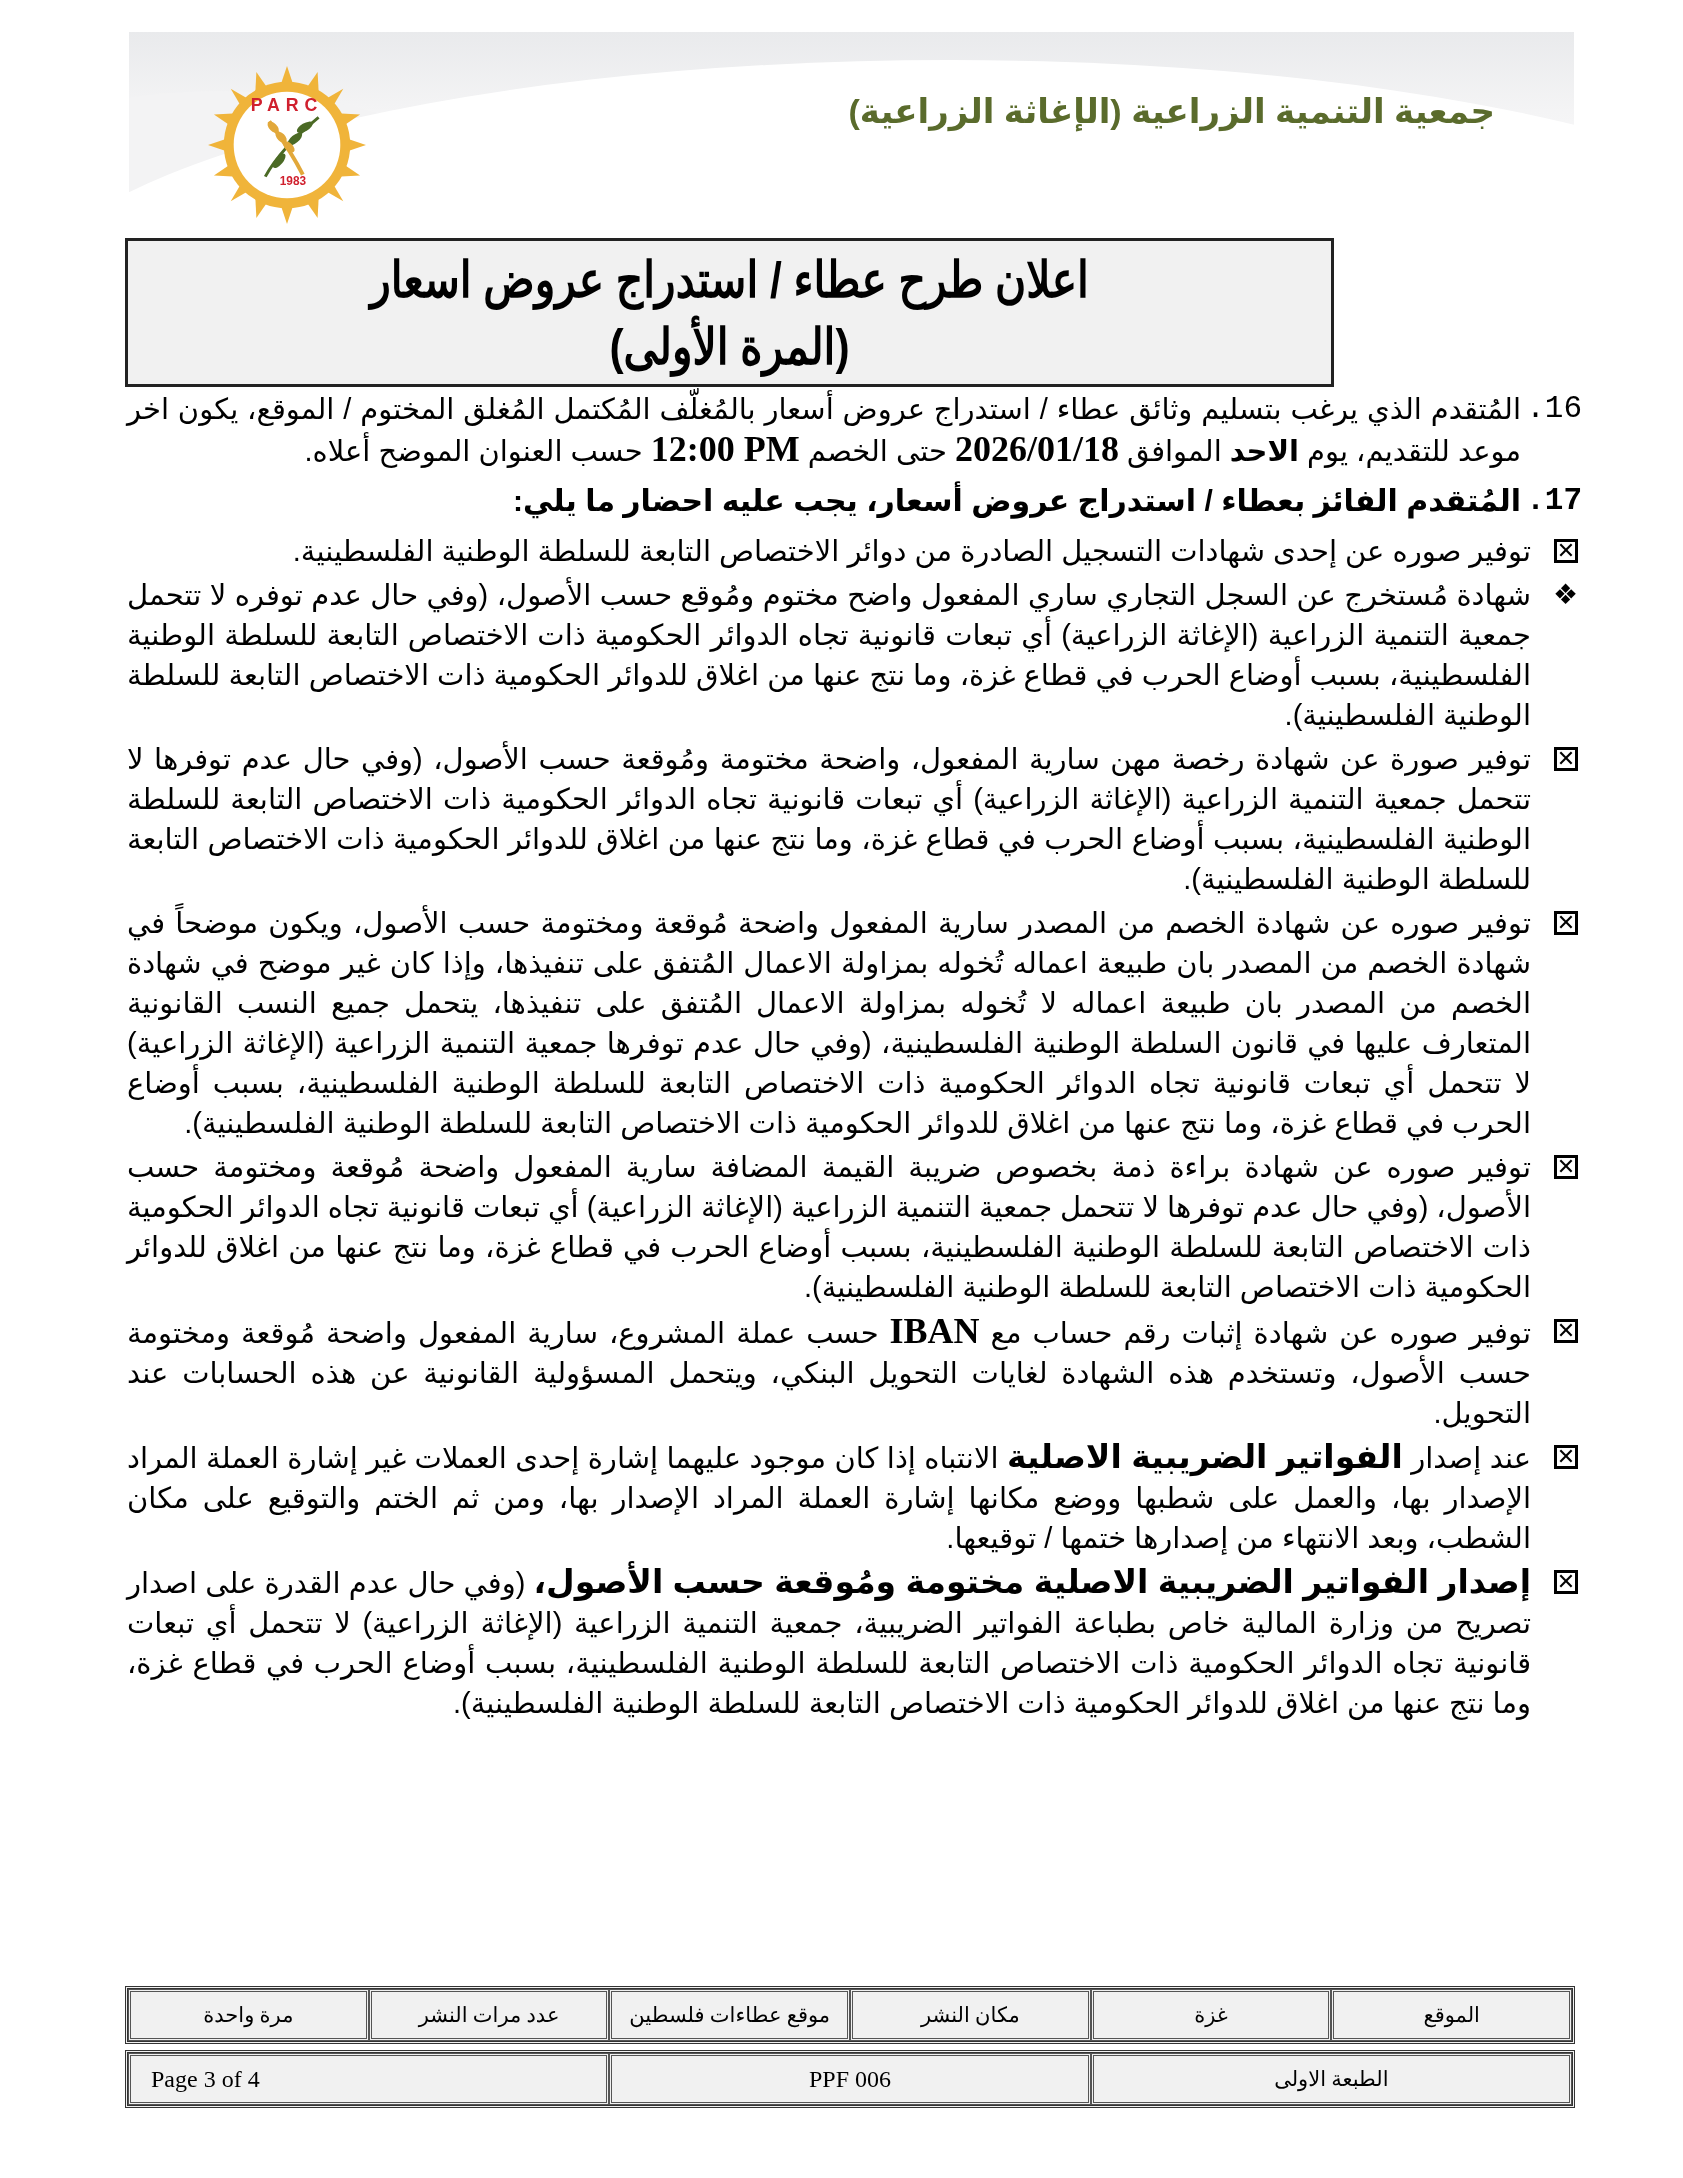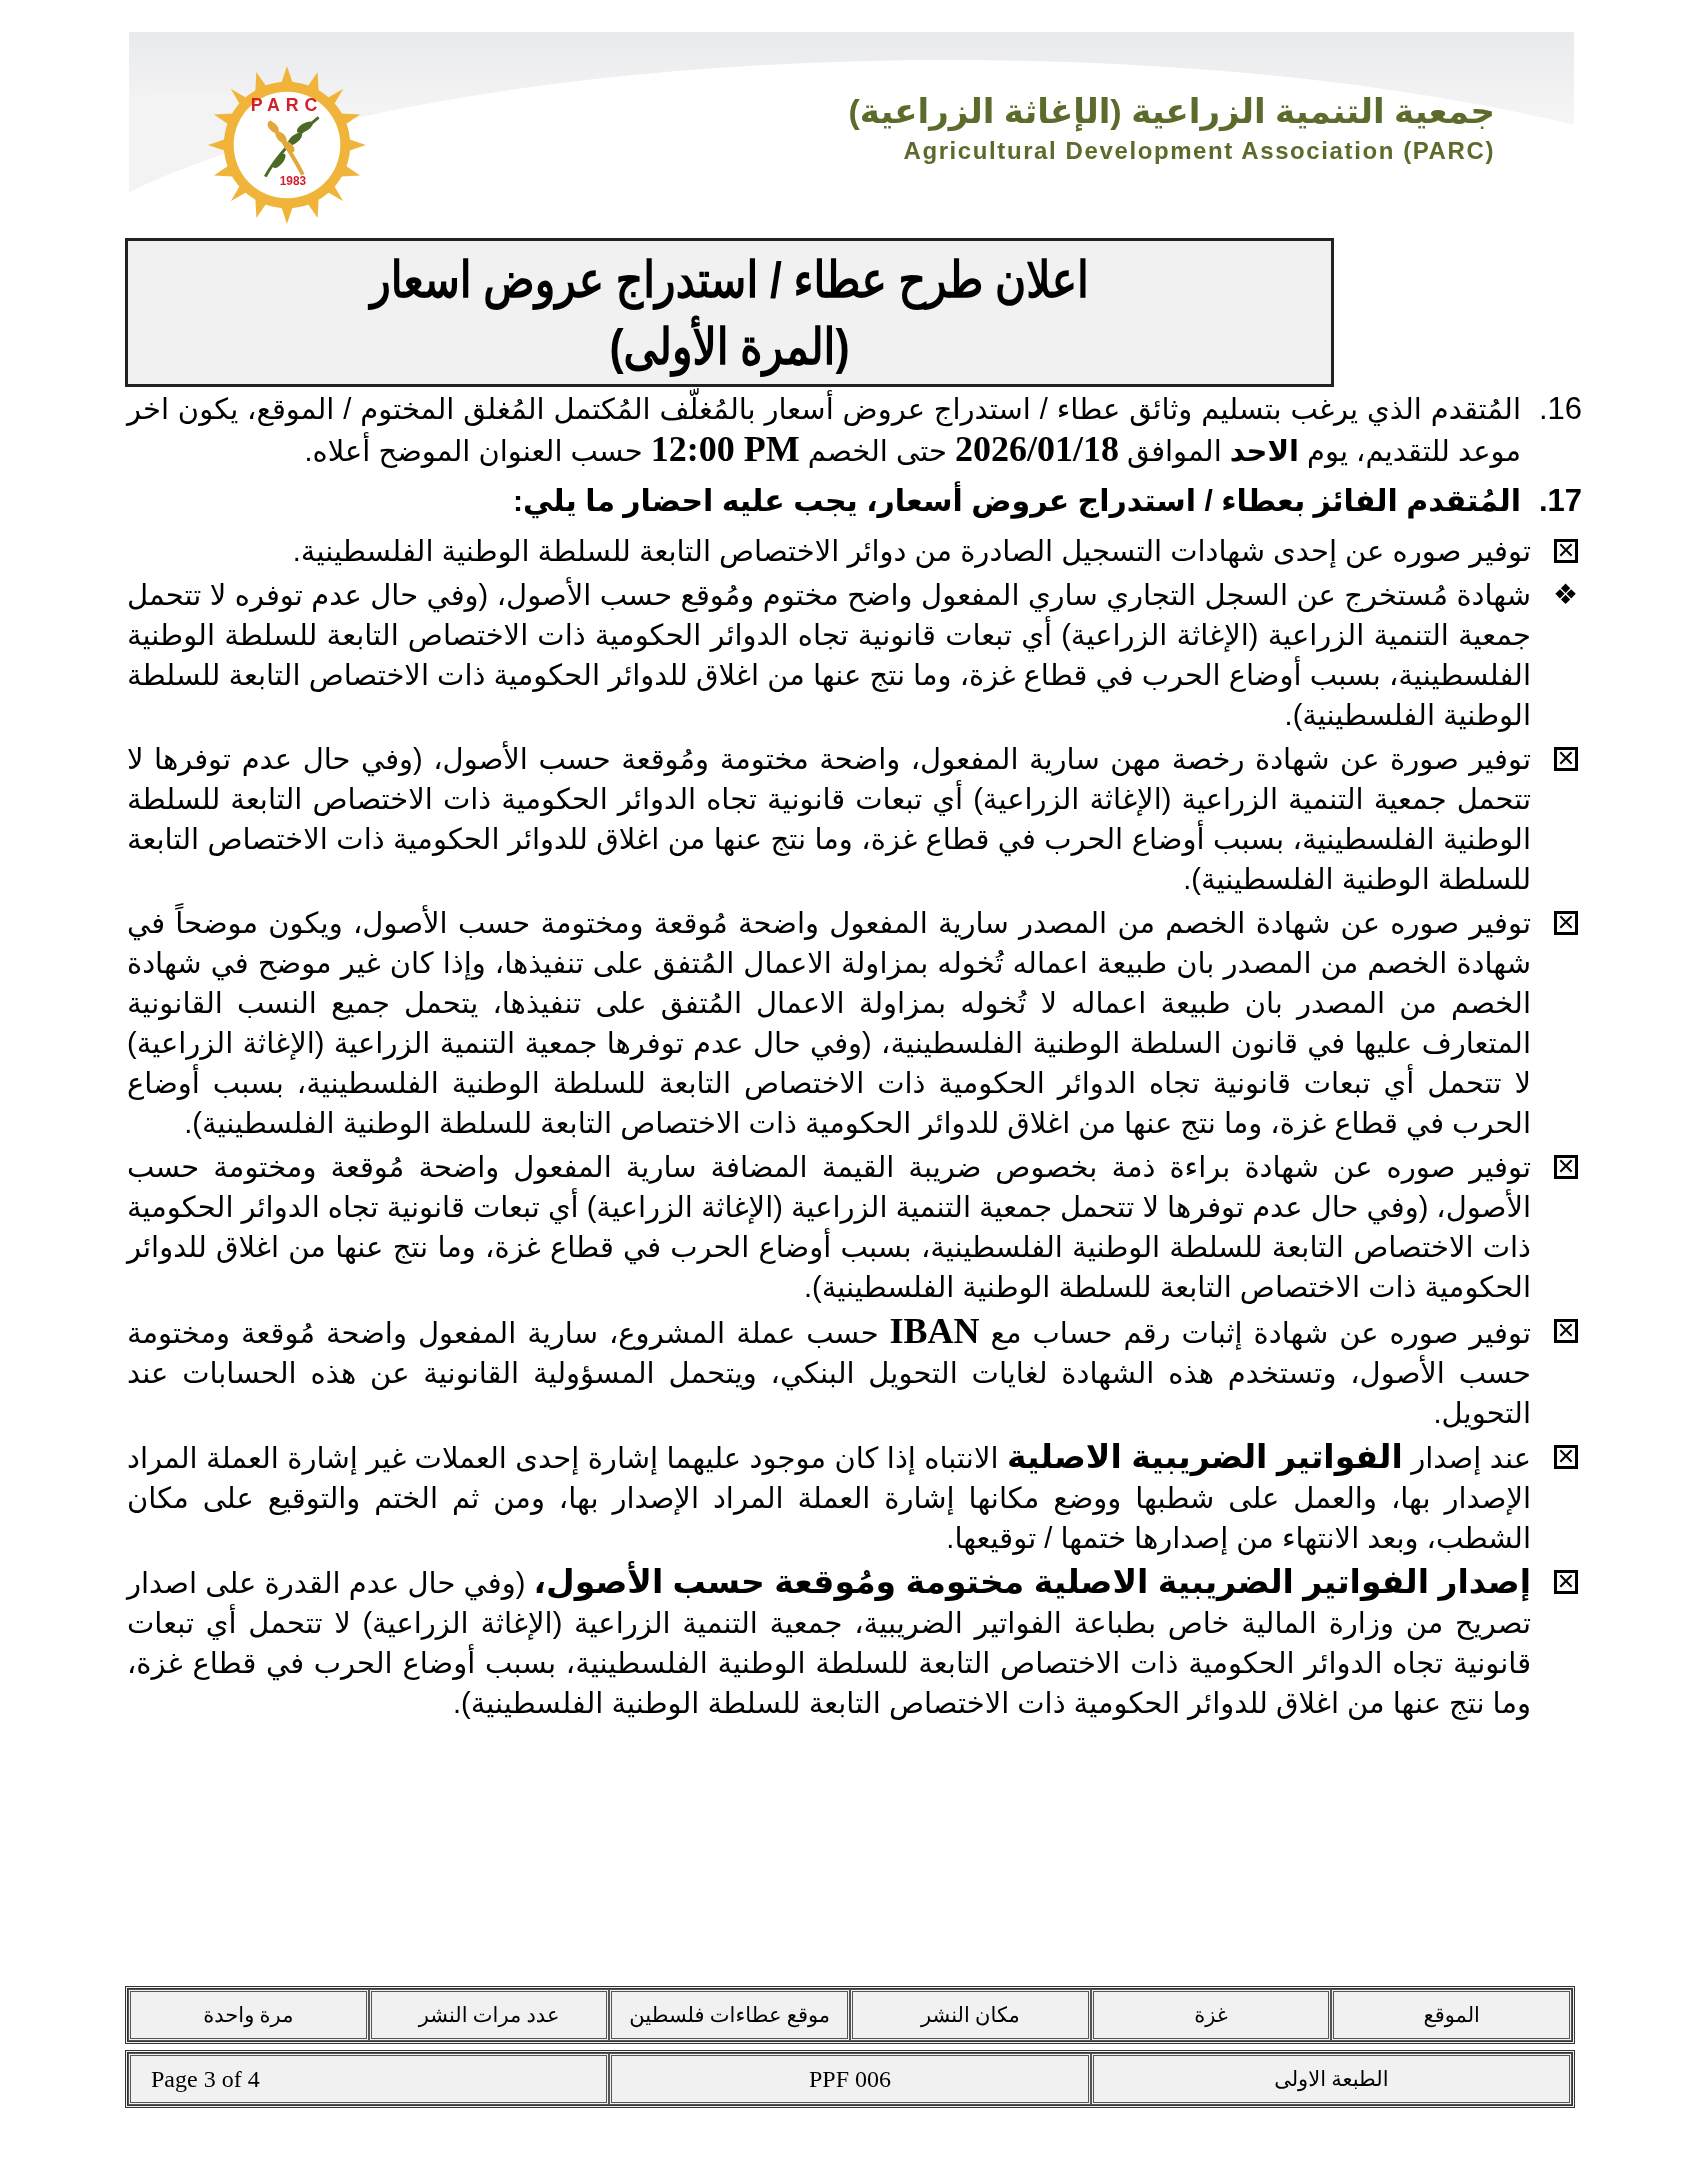--- a/index.html
+++ b/index.html
@@ -26,21 +26,21 @@
                text-align:center; direction:rtl; }
   .title-line1 { font-size:50px; font-weight:bold; line-height:67px; margin-top:6px;
                  font-family:"Liberation Sans Narrow","Liberation Sans", sans-serif; transform:scaleX(0.85); }
   .title-line2 { font-size:50px; font-weight:bold; line-height:67px;
                  font-family:"Liberation Sans Narrow","Liberation Sans", sans-serif; transform:scaleX(0.85); }
 
   
   .body { position:absolute; left:127px; top:389px; width:1455px; direction:rtl;
           font-size:29px; line-height:40px; text-align:justify; }
   .num-item { position:relative; padding-right:61px; margin-bottom:8px; }
-  .num-item .num { position:absolute; right:0; top:0; direction:ltr; font-family:Liberation Sans, sans-serif; font-size:31px; }
+  .num-item .num { position:absolute; right:0; top:0; direction:ltr; font-family:Liberation Mono, monospace; font-size:31px; }
   .num-item.bold-head { font-weight:bold; font-size:30px; margin-top:10px; margin-bottom:10px; }
   .b { font-weight:bold; }
   .big-b { font-weight:bold; font-size:33px; }
   .serif-big { font-family:"Liberation Serif", serif; font-weight:bold; font-size:36px; direction:ltr; unicode-bidi:embed; }
 
   .bullets { margin:0; padding:0; list-style:none; }
   .bullet { position:relative; padding-right:51px; margin-bottom:4px; }
   .bullet .mark { position:absolute; right:4px; top:8px; width:24px; height:24px; }
   .box-x { border:3px solid #000; box-sizing:border-box; width:24px; height:24px;
            display:flex; align-items:center; justify-content:center; }
@@ -95,21 +95,20 @@
     <ellipse cx="88" cy="74" rx="9" ry="4" fill="#4b6a25" transform="rotate(-40 88 74)"></ellipse>
     <ellipse cx="72" cy="96" rx="9" ry="4" fill="#4b6a25" transform="rotate(-50 72 96)"></ellipse>
     <path d="M62,56 C72,70 84,86 96,110" stroke="#e2a83a" stroke-width="4" fill="none"></path>
     <ellipse cx="66" cy="62" rx="7" ry="4" fill="#e2a83a" transform="rotate(45 66 62)"></ellipse>
     <ellipse cx="74" cy="72" rx="7" ry="4" fill="#e2a83a" transform="rotate(45 74 72)"></ellipse>
     <ellipse cx="82" cy="82" rx="7" ry="4" fill="#e2a83a" transform="rotate(45 82 82)"></ellipse>
     <text x="86" y="120" text-anchor="middle" font-size="12" font-weight="bold" fill="#d0202e" font-family="Liberation Sans, sans-serif">1983</text>
   </svg>
 
   <div class="org-ar">جمعية التنمية الزراعية (الإغاثة الزراعية)</div>
-  <div class="org-en">Agricultural Development Association (PARC)</div>
 </div>
 
 <div class="title-box">
   <div class="title-line1">اعلان طرح عطاء / استدراج عروض اسعار</div>
   <div class="title-line2">(المرة الأولى)</div>
 </div>
 
 <div class="body">
 
   <div class="num-item">

